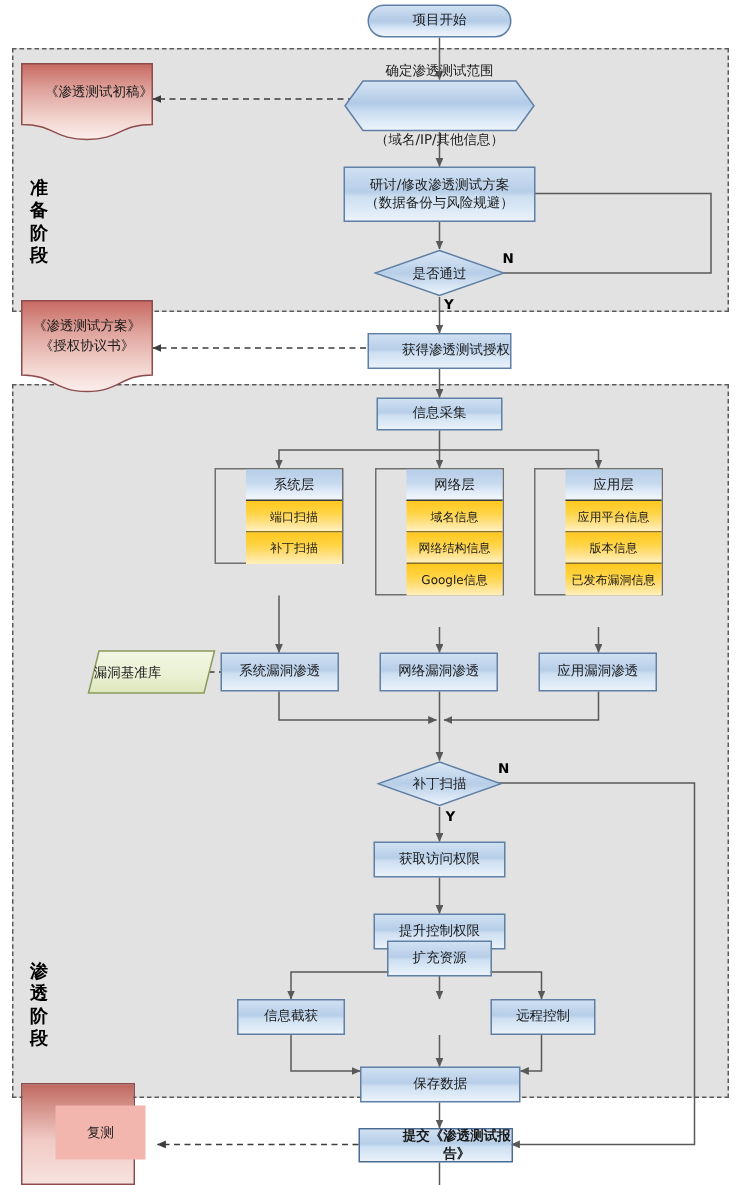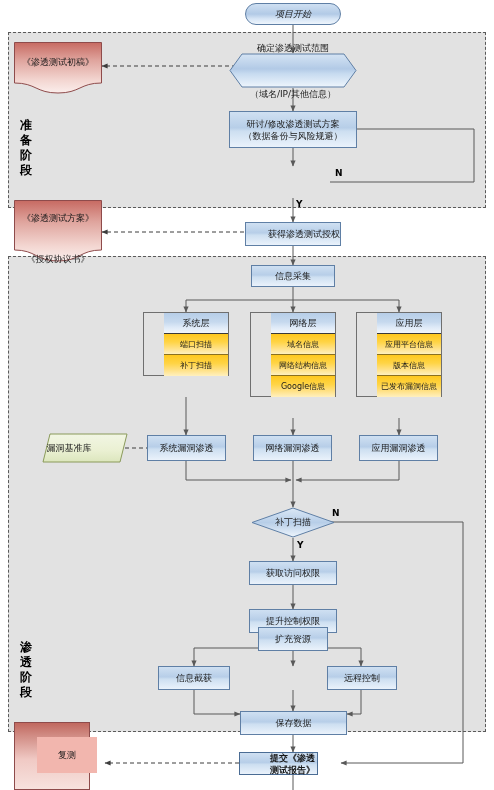--- a/index.html
+++ b/index.html
@@ -220,62 +220,62 @@
       <defs>
         <linearGradient id="docg1" x1="0" y1="0" x2="0" y2="1">
           <stop offset="0%" stop-color="#c76a62"></stop>
           <stop offset="35%" stop-color="#dfa49d"></stop>
           <stop offset="75%" stop-color="#f3d6d1"></stop>
           <stop offset="100%" stop-color="#fbeeec"></stop>
         </linearGradient>
       </defs>
       <path d="M0.5,0.5 L87.5,0.5 L87.5,41 C66,41 66,51 44,51 C22,51 22,41 0.5,41 Z" fill="url(#docg1)" stroke="#8e4b4b" stroke-width="1"></path>
     </svg>
-    <div class="doctext" style="top:14px;">
+    <div class="doctext" style="top:14px;align-items:flex-end;">
       <span>《渗透测试初稿》</span>
     </div>
   </div>
 
   <div class="docwrap" style="left:14px;top:200px;width:88px;height:62px;">
     <svg width="88" height="62" viewBox="0 0 88 62">
       <defs>
         <linearGradient id="docg2" x1="0" y1="0" x2="0" y2="1">
           <stop offset="0%" stop-color="#c76a62"></stop>
           <stop offset="35%" stop-color="#dfa49d"></stop>
           <stop offset="75%" stop-color="#f3d6d1"></stop>
           <stop offset="100%" stop-color="#fbeeec"></stop>
         </linearGradient>
       </defs>
       <path d="M0.5,0.5 L87.5,0.5 L87.5,50 C66,50 66,61 44,61 C22,61 22,50 0.5,50 Z" fill="url(#docg2)" stroke="#8e4b4b" stroke-width="1"></path>
     </svg>
-    <div class="doctext" style="top:12px;gap:28px;">
+    <div class="doctext" style="top:12px;">
       <span>《渗透测试方案》</span>
       <span>《授权协议书》</span>
     </div>
   </div>
 
-  <div class="parwrap" style="left:10px;top:433px;width:86px;height:30px;padding-left:32px;">
+  <div class="parwrap" style="left:26px;top:433px;width:86px;height:30px;padding-left:32px;">
     <svg width="86" height="30" viewBox="0 0 86 30">
       <defs>
         <linearGradient id="parg" x1="0" y1="0" x2="0" y2="1">
           <stop offset="0%" stop-color="#f2f6e4"></stop>
           <stop offset="60%" stop-color="#eaf0d2"></stop>
           <stop offset="100%" stop-color="#dce6bd"></stop>
         </linearGradient>
       </defs>
       <path d="M8,1 L85,1 L78,29 L1,29 Z" fill="url(#parg)" stroke="#8a9a5b" stroke-width="1"></path>
     </svg>
     <div class="partext">漏洞基准库</div>
   </div>
 
   <div class="retest" style="left:14px;top:722px;width:76px;height:68px;">
     <div class="inner">复测</div>
   </div>
 
-  <div class="node rounded" style="left:245px;top:3px;width:96px;height:22px;font-style:italic;">
+  <div class="node rounded" style="left:245px;top:3px;width:96px;height:22px;">
     <span>项目开始</span>
   </div>
 
   <div class="hexwrap" style="left:229px;top:53px;width:128px;height:35px;">
     <svg width="128" height="35" viewBox="0 0 128 35">
       <defs>
         <linearGradient id="hexg" x1="0" y1="0" x2="0" y2="1">
           <stop offset="0%" stop-color="#d5e4f4"></stop>
           <stop offset="45%" stop-color="#b2cae6"></stop>
           <stop offset="60%" stop-color="#c7dbf0"></stop>
@@ -288,20 +288,33 @@
       <span>确定渗透测试范围</span>
       <span>（域名/IP/其他信息）</span>
     </div>
   </div>
 
   <div class="node proc" style="left:229px;top:111px;width:128px;height:37px;flex-direction:column;">
     <span>研讨/修改渗透测试方案</span>
     <span>（数据备份与风险规避）</span>
   </div>
 
+  <div class="diawrap" style="left:249px;top:166px;width:88px;height:32px;">
+    <svg width="88" height="32" viewBox="0 0 88 32">
+      <defs>
+        <linearGradient id="diag" x1="0" y1="0" x2="0" y2="1">
+          <stop offset="0%" stop-color="#dbe8f6"></stop>
+          <stop offset="50%" stop-color="#b7cee8"></stop>
+          <stop offset="100%" stop-color="#eef5fc"></stop>
+        </linearGradient>
+      </defs>
+      <path d="M44,1 L87,16 L44,31 L1,16 Z" fill="url(#diag)" stroke="#5f7fa5" stroke-width="1"></path>
+    </svg>
+    <div class="diatext">是否通过</div>
+  </div>
 
   <div class="node proc" style="left:245px;top:222px;width:96px;height:24px;justify-content:flex-end;">
     <span>获得渗透测试授权</span>
   </div>
 
   <div class="node proc" style="left:251px;top:265px;width:84px;height:22px;">
     <span>信息采集</span>
   </div>
 
   <div class="layer" style="left:143px;top:312px;width:86px;height:64px;">
@@ -363,17 +376,17 @@
     <span>扩充资源</span>
   </div>
   <div class="node proc" style="left:327px;top:666px;width:70px;height:24px;">
     <span>远程控制</span>
   </div>
 
   <div class="node proc" style="left:240px;top:711px;width:107px;height:24px;">
     <span>保存数据</span>
   </div>
 
-  <div class="node proc proc-strong" style="left:239px;top:752px;width:79px;height:23px;padding-left:28px;">
+  <div class="node proc proc-strong" style="left:239px;top:752px;width:103px;height:23px;padding-left:28px;">
     <span>提交《渗透测试报告》</span>
   </div>
 
 </div>
 
 </body></html>

